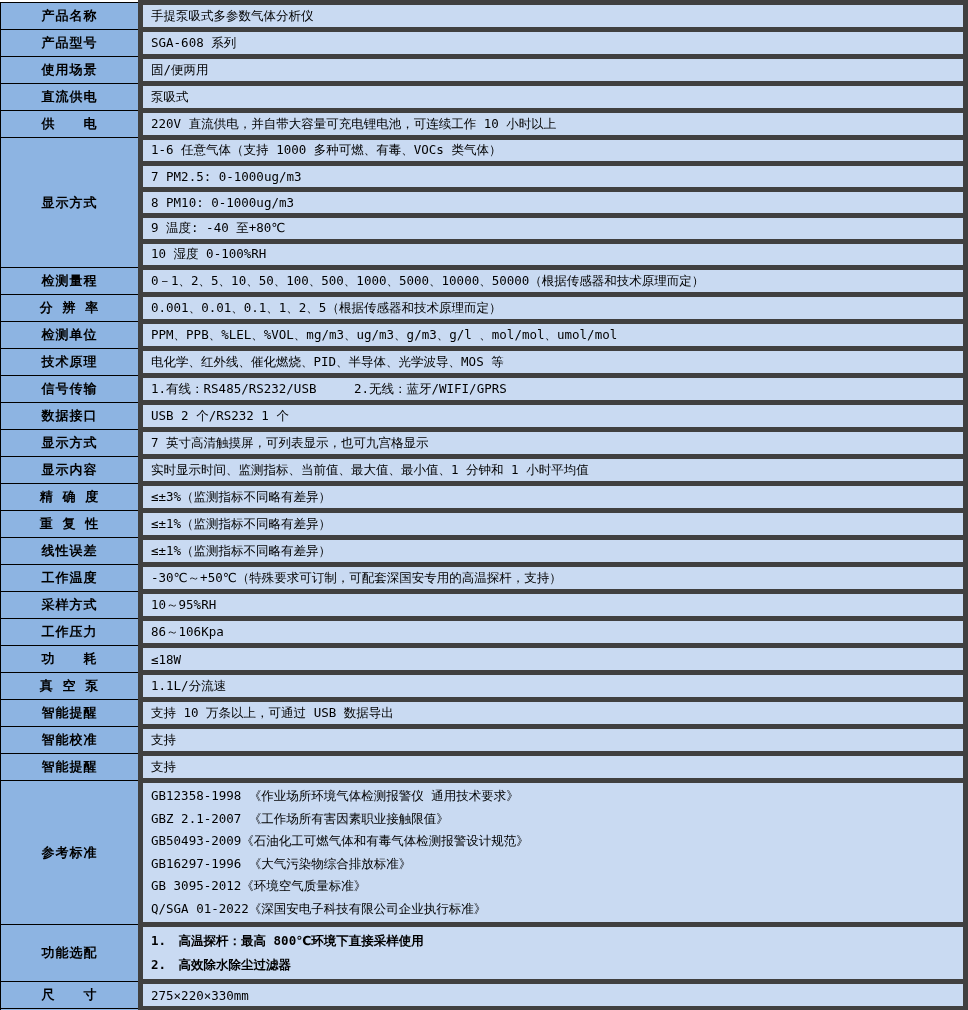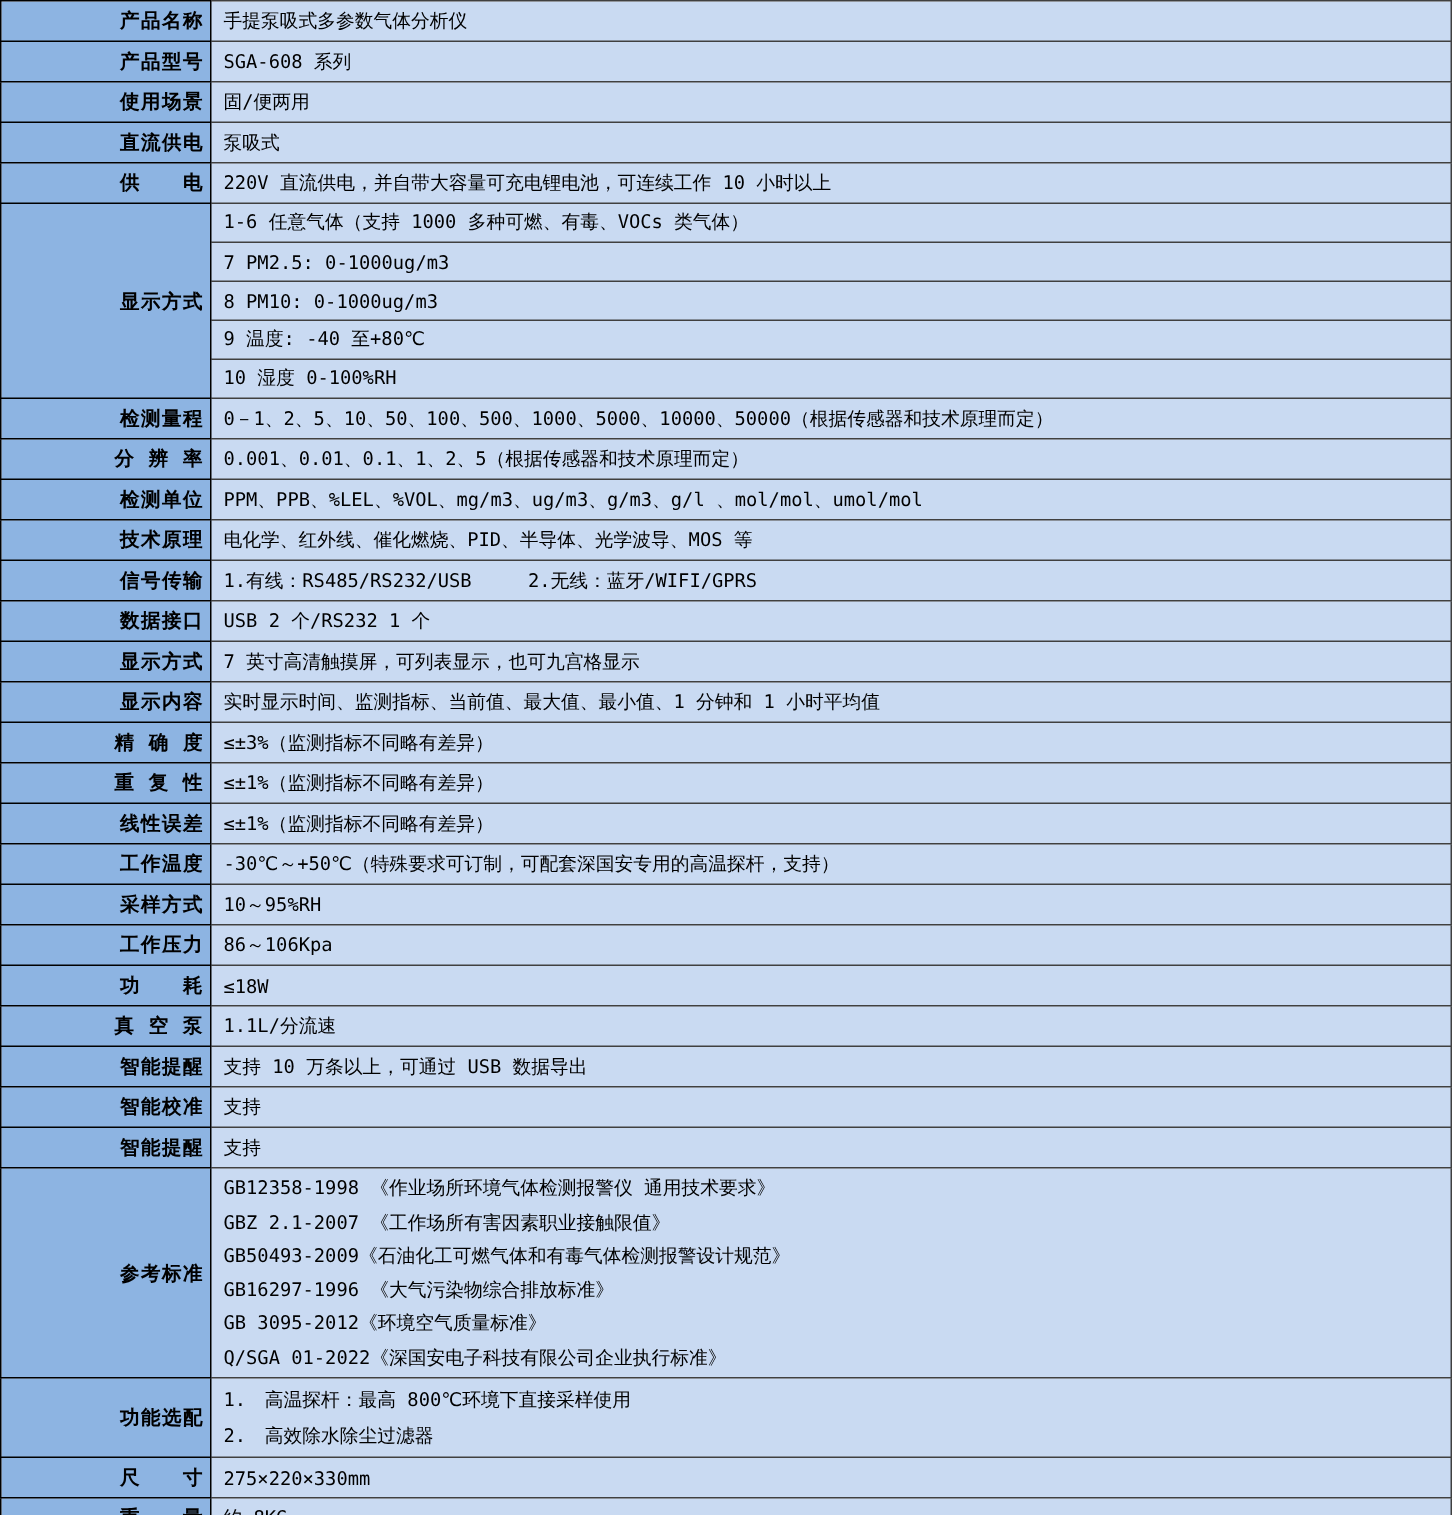--- a/index.html
+++ b/index.html
@@ -11,37 +11,37 @@
     font-family:"DejaVu Sans Mono","DejaVu Sans","Liberation Sans",sans-serif;
     border:1px solid #000;
   }
   col.c-label{width:140px;}
   th.label-cell{
     background:#8DB4E2;
     border:1px solid #000;
     font-weight:bold;
     font-size:13px;
     color:#000;
-    text-align:right;
+    text-align:center;
     padding:2px 4px;
     letter-spacing:1px;
   }
   td.value-cell{
     background:#C9DAF2;
-    border:1px solid #404040;
+    border:5px solid #404040;
     font-size:12.5px;
     color:#000;
     text-align:left;
     padding:2px 8px;
     font-weight:normal;
   }
   tr.row-regular{height:27px;}
   tr.row-sub{height:26px;}
   td.value-multiline div.line{line-height:22.5px;white-space:nowrap;overflow:hidden;}
-  td.value-opts div.line{line-height:24px;white-space:nowrap;overflow:hidden;}
+  td.value-opts div.line{line-height:24px;white-space:nowrap;overflow:hidden;font-weight:bold;}
 </style>
 </head>
 <body>
 
 <div class="page">
   <table class="spec">
     <colgroup>
       <col class="c-label">
       <col class="c-value">
     </colgroup>

